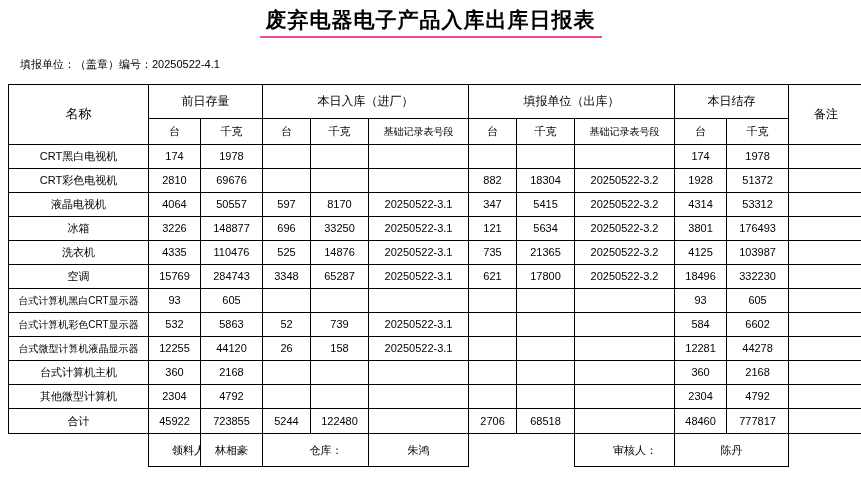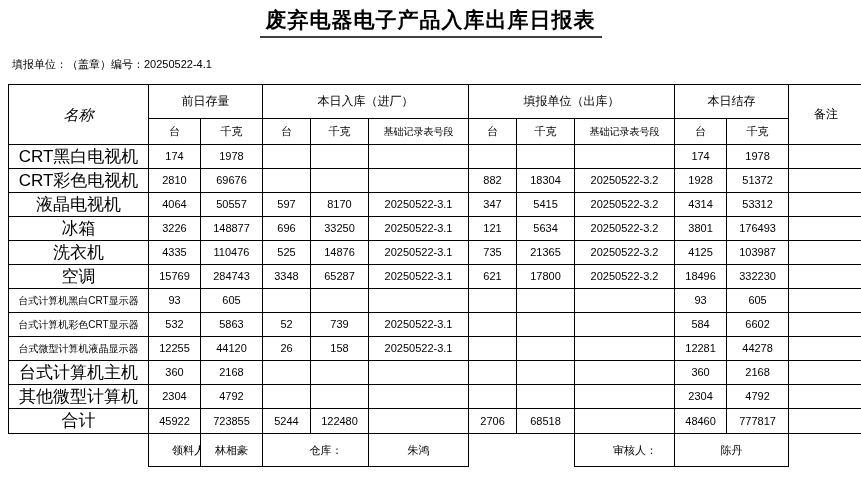--- a/index.html
+++ b/index.html
@@ -24,56 +24,56 @@
   .title-row {
     height: 44px;
     display: flex;
     align-items: center;
     justify-content: center;
   }
   .title {
     font-size: 21px;
     font-weight: bold;
     letter-spacing: 1px;
-    border-bottom: 2px solid #404040;
+    border-bottom: 2px solid #ec4899;
     padding: 0 6px 2px 6px;
   }
   .meta-row {
     height: 40px;
     display: flex;
     align-items: center;
     font-size: 11px;
     padding: 0 4px;
   }
-  .meta-left { flex: 0 0 auto; }
+  .meta-left { flex: 0 0 auto; margin-left: 8px; }
   .meta-center { flex: 1 1 auto; text-align: center; }
   .meta-right { flex: 0 0 auto; text-align: right; }
 
   table.main {
     border-collapse: collapse;
     width: 845px;
     table-layout: fixed;
     font-size: 11px;
   }
   table.main td, table.main th {
     border: 1px solid #000000;
     text-align: center;
     vertical-align: middle;
     font-weight: normal;
     padding: 1px 2px;
     line-height: 1.15;
     white-space: nowrap;
     overflow: hidden;
   }
   .hdr-group { height: 34px; font-size: 12px; }
-  .hdr-name { font-size: 15px; font-style: italic; }
+  .hdr-name { font-size: 13px; }
   .hdr-unit { height: 26px; font-size: 11px; }
   .hdr-basis { font-size: 10px; line-height: 1.05; white-space: normal; margin-left: 30px; }
   .data-row td { height: 21px; }
-  .row-name { font-size: 17px; }
+  .row-name { font-size: 11px; }
   .row-name.small { font-size: 10px; margin-left: 28px; }
   .total td { height: 22px; }
   .foot td { height: 30px; font-size: 11px; text-align: left; padding-left: 6px; }
   .foot .lbl { padding-left: 23px; }
   .sig { padding-left: 14px; }
   .nb { border: none !important; }
 </style>
 </head>
 <body>
 

